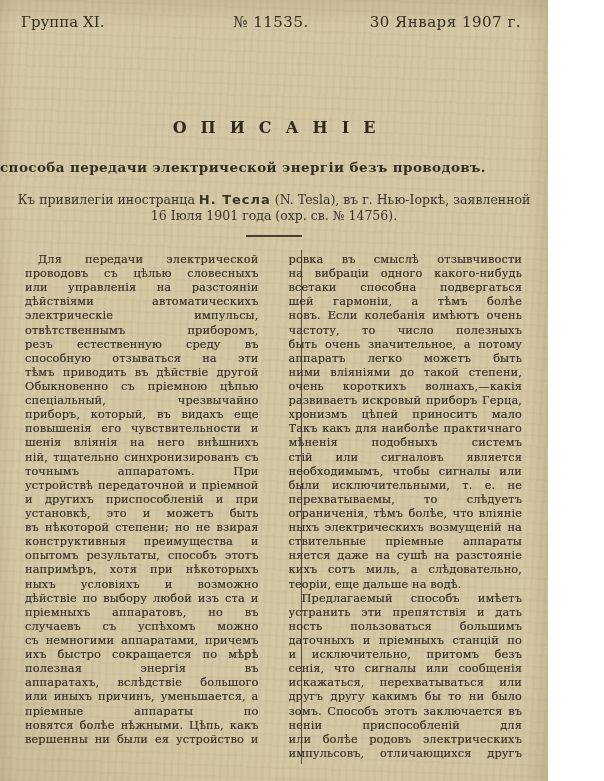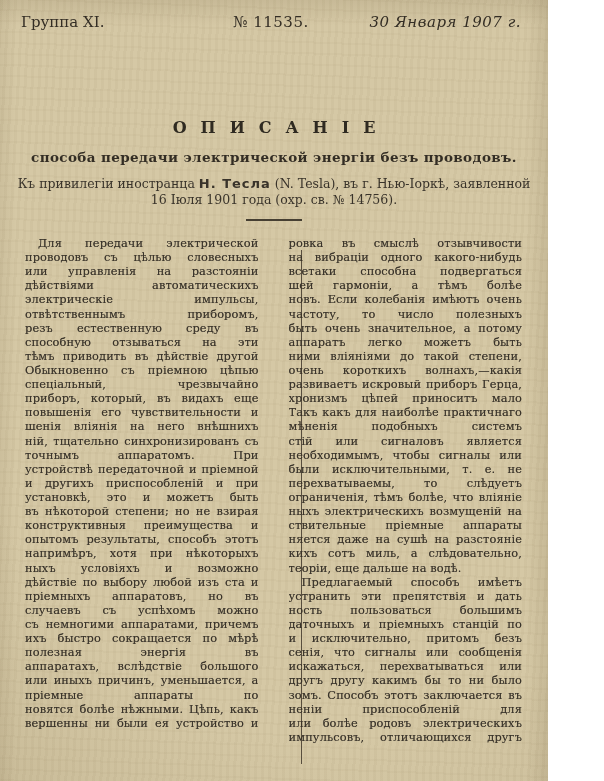--- a/index.html
+++ b/index.html
@@ -19,40 +19,40 @@
     font-family:"DejaVu Serif","Liberation Serif",serif;
   }
   .masthead{
     display:flex;align-items:baseline;
     padding:13px 27px 0 21px;
     font-size:15px;line-height:18px;
     color:#332d24;
   }
   .masthead .left{flex:1;text-align:left;}
   .masthead .center{flex:0 0 auto;text-align:left;letter-spacing:0.5px;}
-  .masthead .right{flex:1;text-align:right;letter-spacing:0.5px;font-style:italic;}
+  .masthead .right{flex:1;text-align:right;letter-spacing:0.5px;}
   .doc-title{
     margin-top:84px;
     text-align:center;
     font-size:16px;line-height:26px;
     font-weight:bold;
     letter-spacing:14px;
     text-indent:14px;
     color:#2f2a21;
   }
   .doc-subtitle{
-    margin-top:7px;
-    text-align:center;
+    margin-top:17px;
+    text-align:left;
     font-size:13.5px;line-height:18px;
     font-weight:bold;
     letter-spacing:0.4px;
     color:#332d24;
   }
   .attribution{
-    margin-top:10px;
+    margin-top:16px;
     text-align:center;
     font-size:12.5px;line-height:16px;
     color:#39332a;
   }
   .attribution .inventor{
     font-family:"DejaVu Sans","Liberation Sans",sans-serif;
     font-weight:bold;
     font-size:13px;
     letter-spacing:1px;
   }

